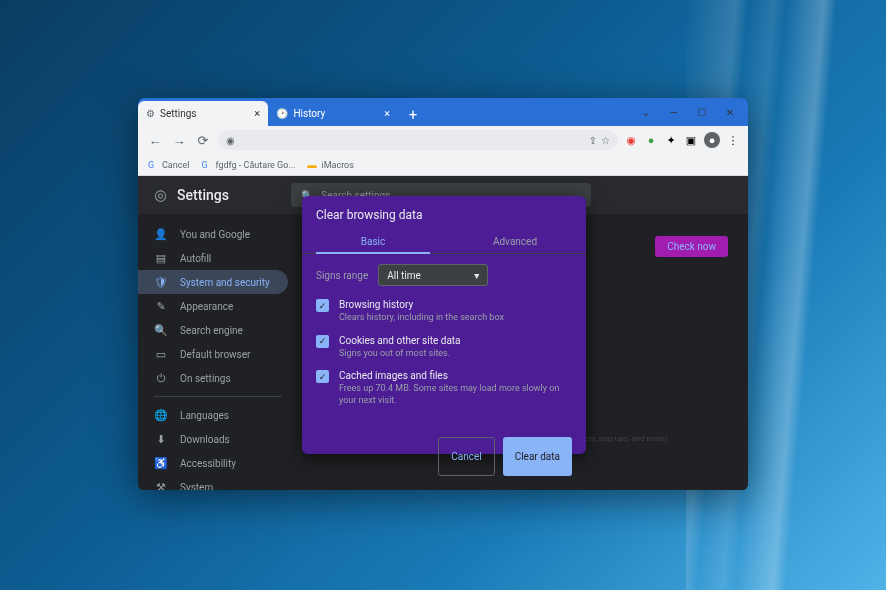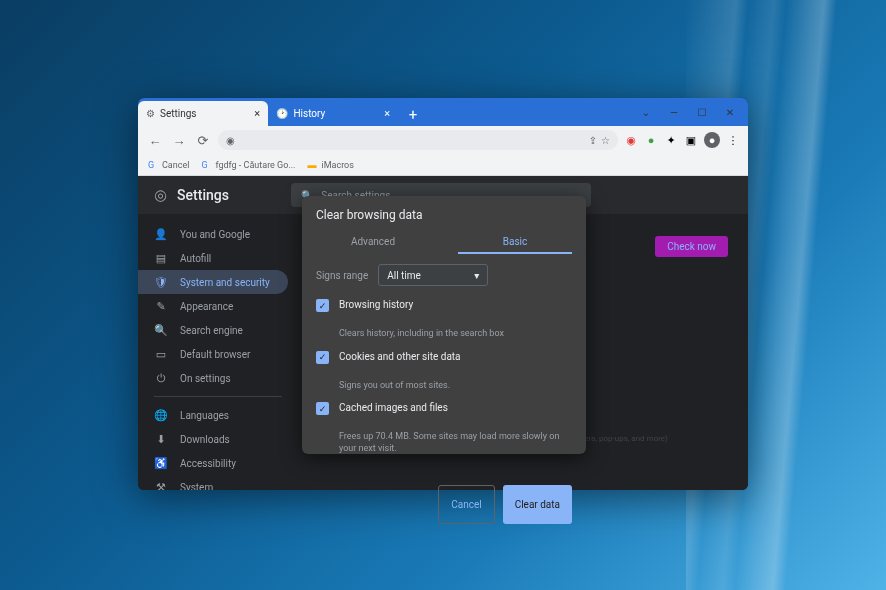--- a/index.html
+++ b/index.html
@@ -35,35 +35,35 @@
 .sidebar-item .si-icon{width:14px;height:14px;display:flex;align-items:center;justify-content:center;font-size:11px}
 .sidebar-divider{height:1px;background:#3c4043;margin:6px 16px}
 .main-area{position:absolute;left:160px;right:0;top:38px;bottom:0;padding:12px 20px;color:#9aa0a6}
 .check-row{display:flex;justify-content:flex-end;margin-top:10px}
 .check-btn{background:#a21caf;color:#8ab4f8;border:none;padding:5px 12px;border-radius:3px;font-size:10px;cursor:pointer}
 .site-settings{margin-top:155px;display:flex;gap:12px;padding:8px 0;opacity:0.4}
 .ss-icon{width:24px;height:24px;background:#3c4043;border-radius:3px;display:flex;align-items:center;justify-content:center;font-size:12px}
 .ss-text{font-size:9px;line-height:1.4}
 .ss-title{color:#bdc1c6}
 .ss-desc{color:#70757a;font-size:8px}
-.dialog{position:absolute;left:302px;top:196px;width:284px;height:258px;background:#404040;border-radius:6px;box-shadow:0 4px 20px rgba(0,0,0,0.6);display:flex;flex-direction:column;z-index:10}
+.dialog{position:absolute;left:302px;top:196px;width:284px;height:258px;background:#4c1d95;border-radius:6px;box-shadow:0 4px 20px rgba(0,0,0,0.6);display:flex;flex-direction:column;z-index:10}
 .dialog-title{padding:12px 14px 8px;color:#e8eaed;font-size:12px}
 .dialog-tabs{display:flex;border-bottom:1px solid #3c4043}
 .dialog-tab{flex:1;text-align:center;padding:6px 0;font-size:10px;color:#9aa0a6;cursor:pointer;position:relative}
 .dialog-tab.active{color:#8ab4f8}
 .dialog-tab.active::after{content:"";position:absolute;bottom:-1px;left:10%;right:10%;height:2px;background:#8ab4f8}
 .dialog-body{flex:1;padding:10px 14px}
 .time-row{display:flex;align-items:center;gap:10px;margin-bottom:12px}
 .time-label{font-size:10px;color:#9aa0a6}
 .time-select{flex:1;max-width:110px;height:22px;background:#3c4043;border:1px solid #5f6368;border-radius:3px;display:flex;align-items:center;justify-content:space-between;padding:0 8px;font-size:10px;color:#e8eaed;cursor:pointer}
 .check-item{display:flex;gap:10px;margin-bottom:10px}
 .checkbox{width:13px;height:13px;background:#8ab4f8;border-radius:2px;display:flex;align-items:center;justify-content:center;color:#202124;font-size:9px;flex-shrink:0;margin-top:1px;cursor:pointer}
 .check-text{font-size:10px;line-height:1.3}
 .check-title{color:#e8eaed}
-.check-desc{color:#9aa0a6;font-size:9px;margin-top:17px}
+.check-desc{color:#9aa0a6;font-size:9px;margin-top:1px}
 .dialog-footer{padding:10px 14px;display:flex;justify-content:flex-end;gap:8px}
 .btn{padding:13px 12px;border-radius:3px;font-size:10px;cursor:pointer;border:none}
 .btn-cancel{background:transparent;border:1px solid #5f6368;color:#8ab4f8}
 .btn-primary{background:#8ab4f8;color:#202124}
 </style>
 </head>
 <body>
 
 <div class="light-rays"></div>
 
@@ -194,22 +194,22 @@
           <div class="ss-desc">Controls what information sites can use and show (location, camera, pop-ups, and more)</div>
         </div>
       </div>
     </div>
   </div>
 </div>
 
 <div class="dialog">
   <div class="dialog-title">Clear browsing data</div>
   <div class="dialog-tabs">
+    <div class="dialog-tab active">Basic</div>
     <div class="dialog-tab">Advanced</div>
-    <div class="dialog-tab active">Basic</div>
   </div>
   <div class="dialog-body">
     <div class="time-row">
       <span class="time-label">Signs range</span>
       <div class="time-select">
         <span>All time</span>
         <span>▾</span>
       </div>
     </div>
     <div class="check-item">

